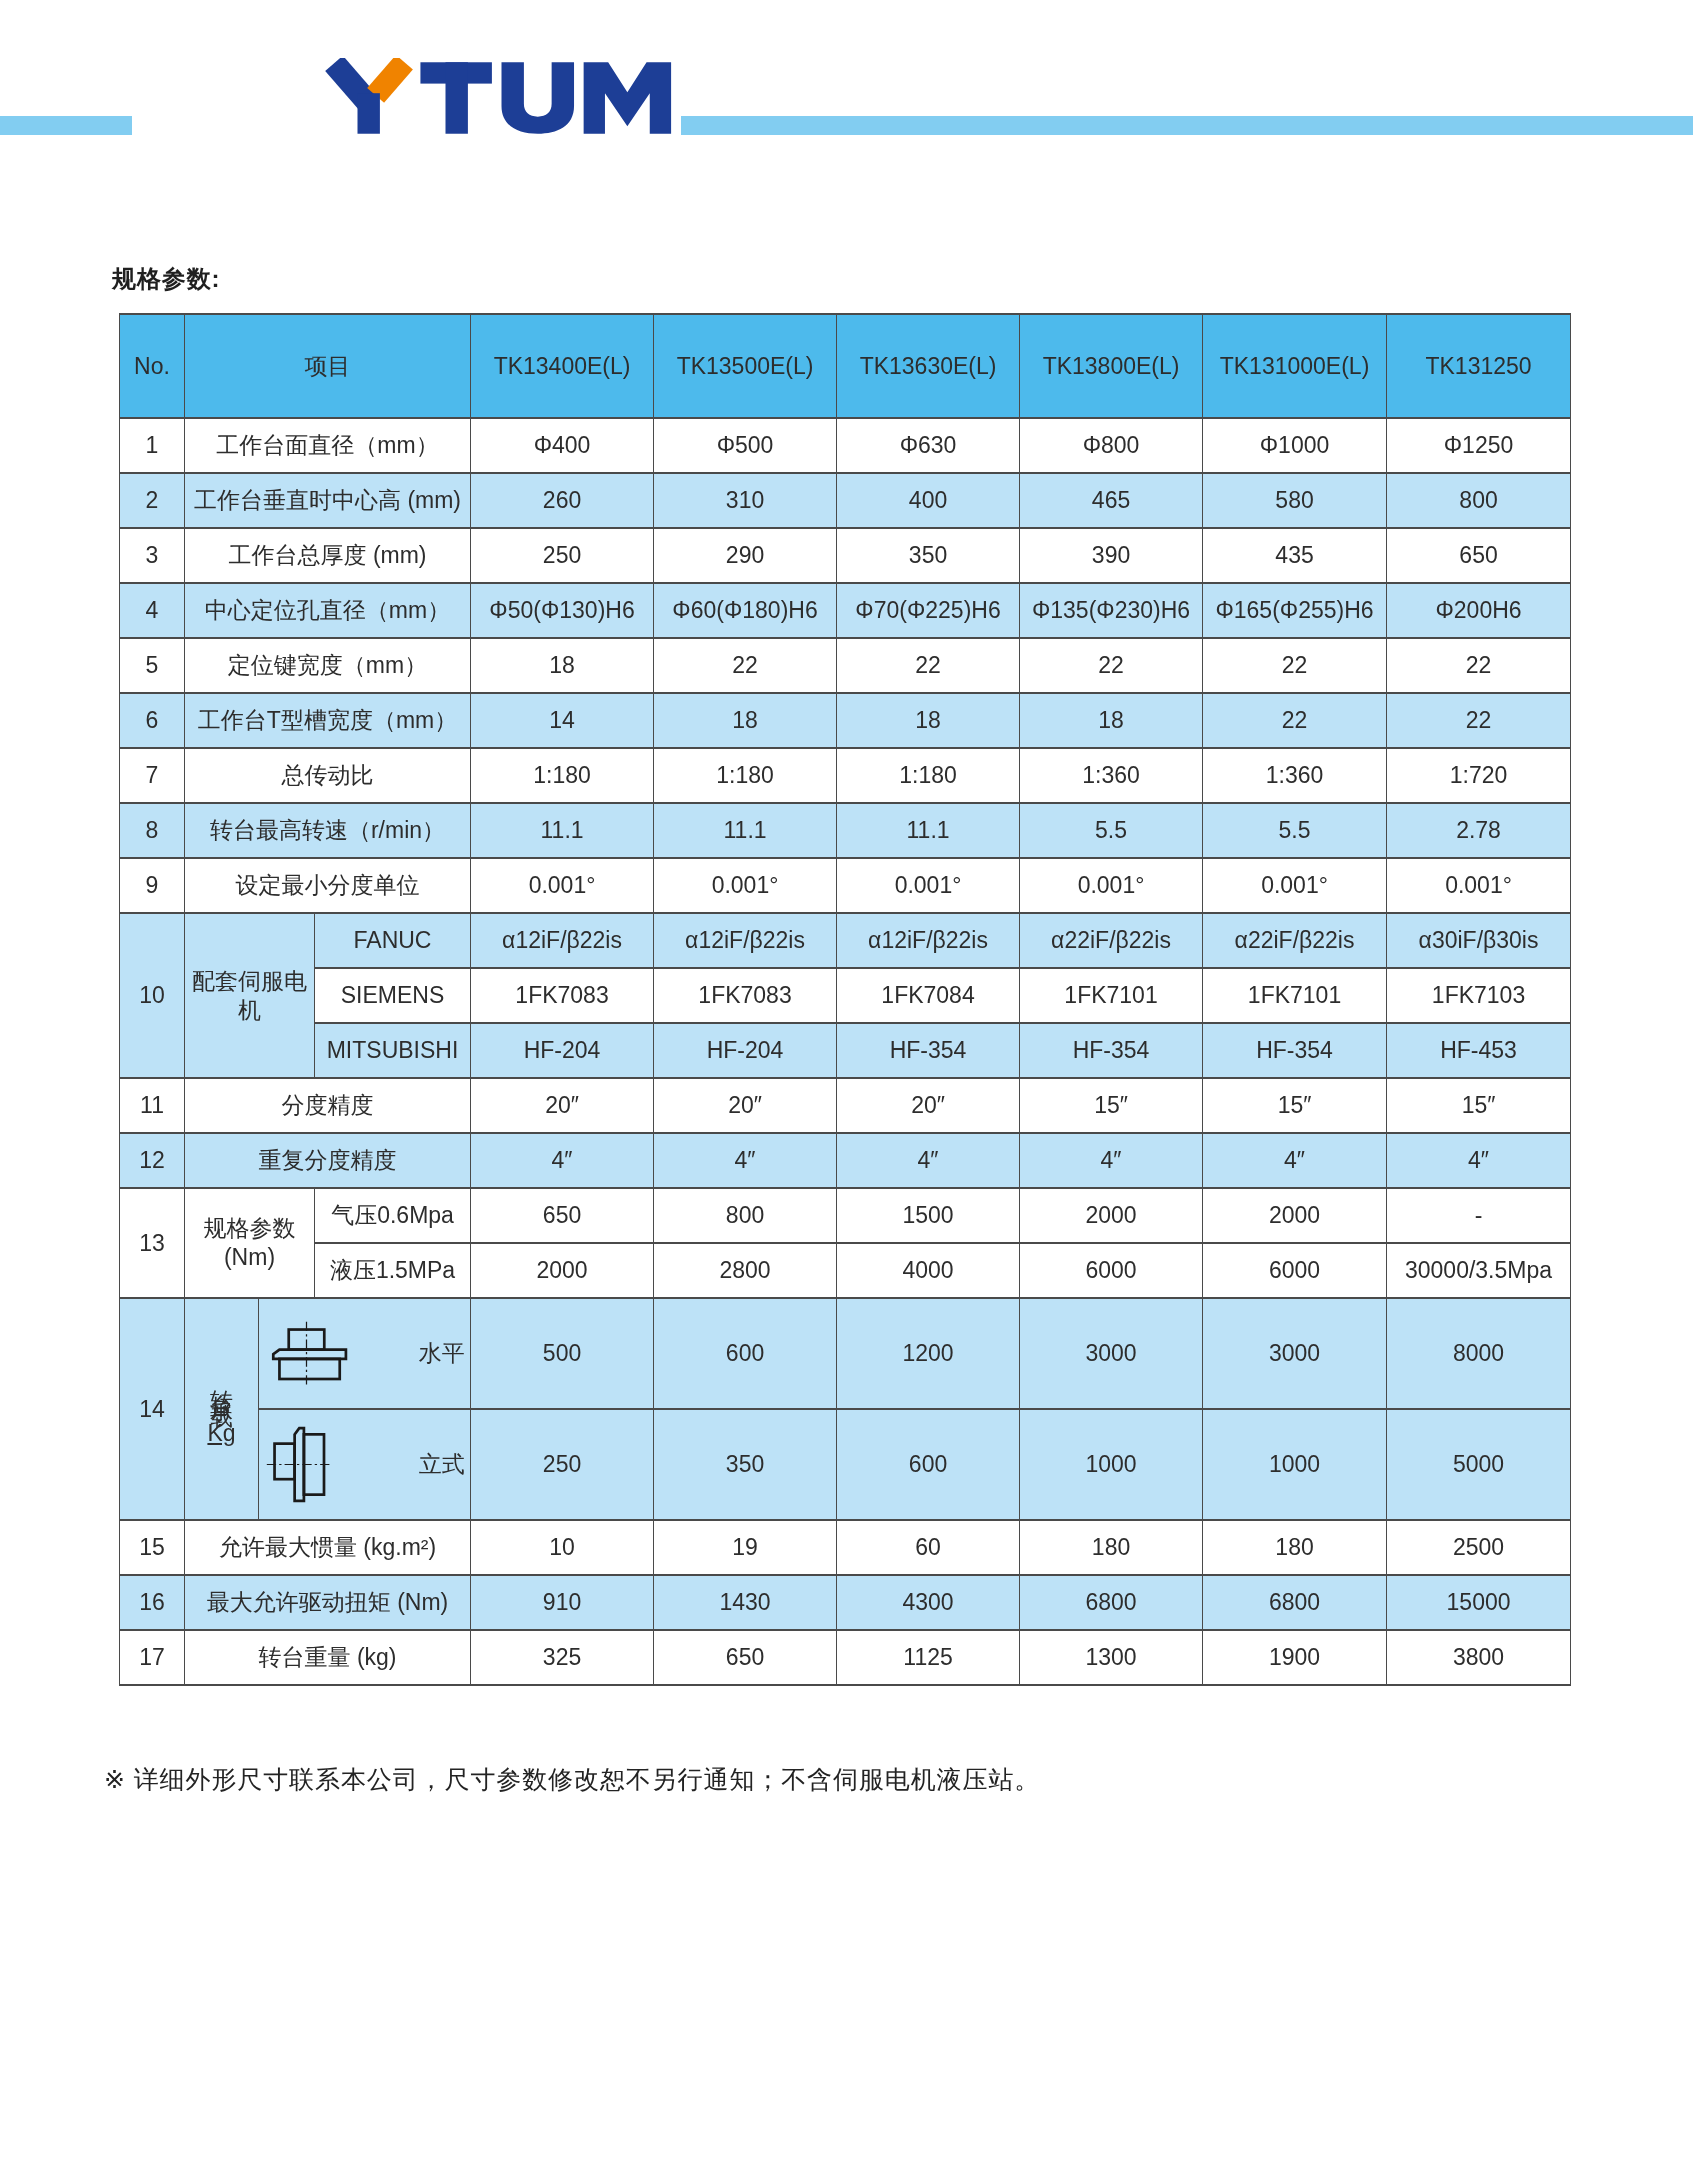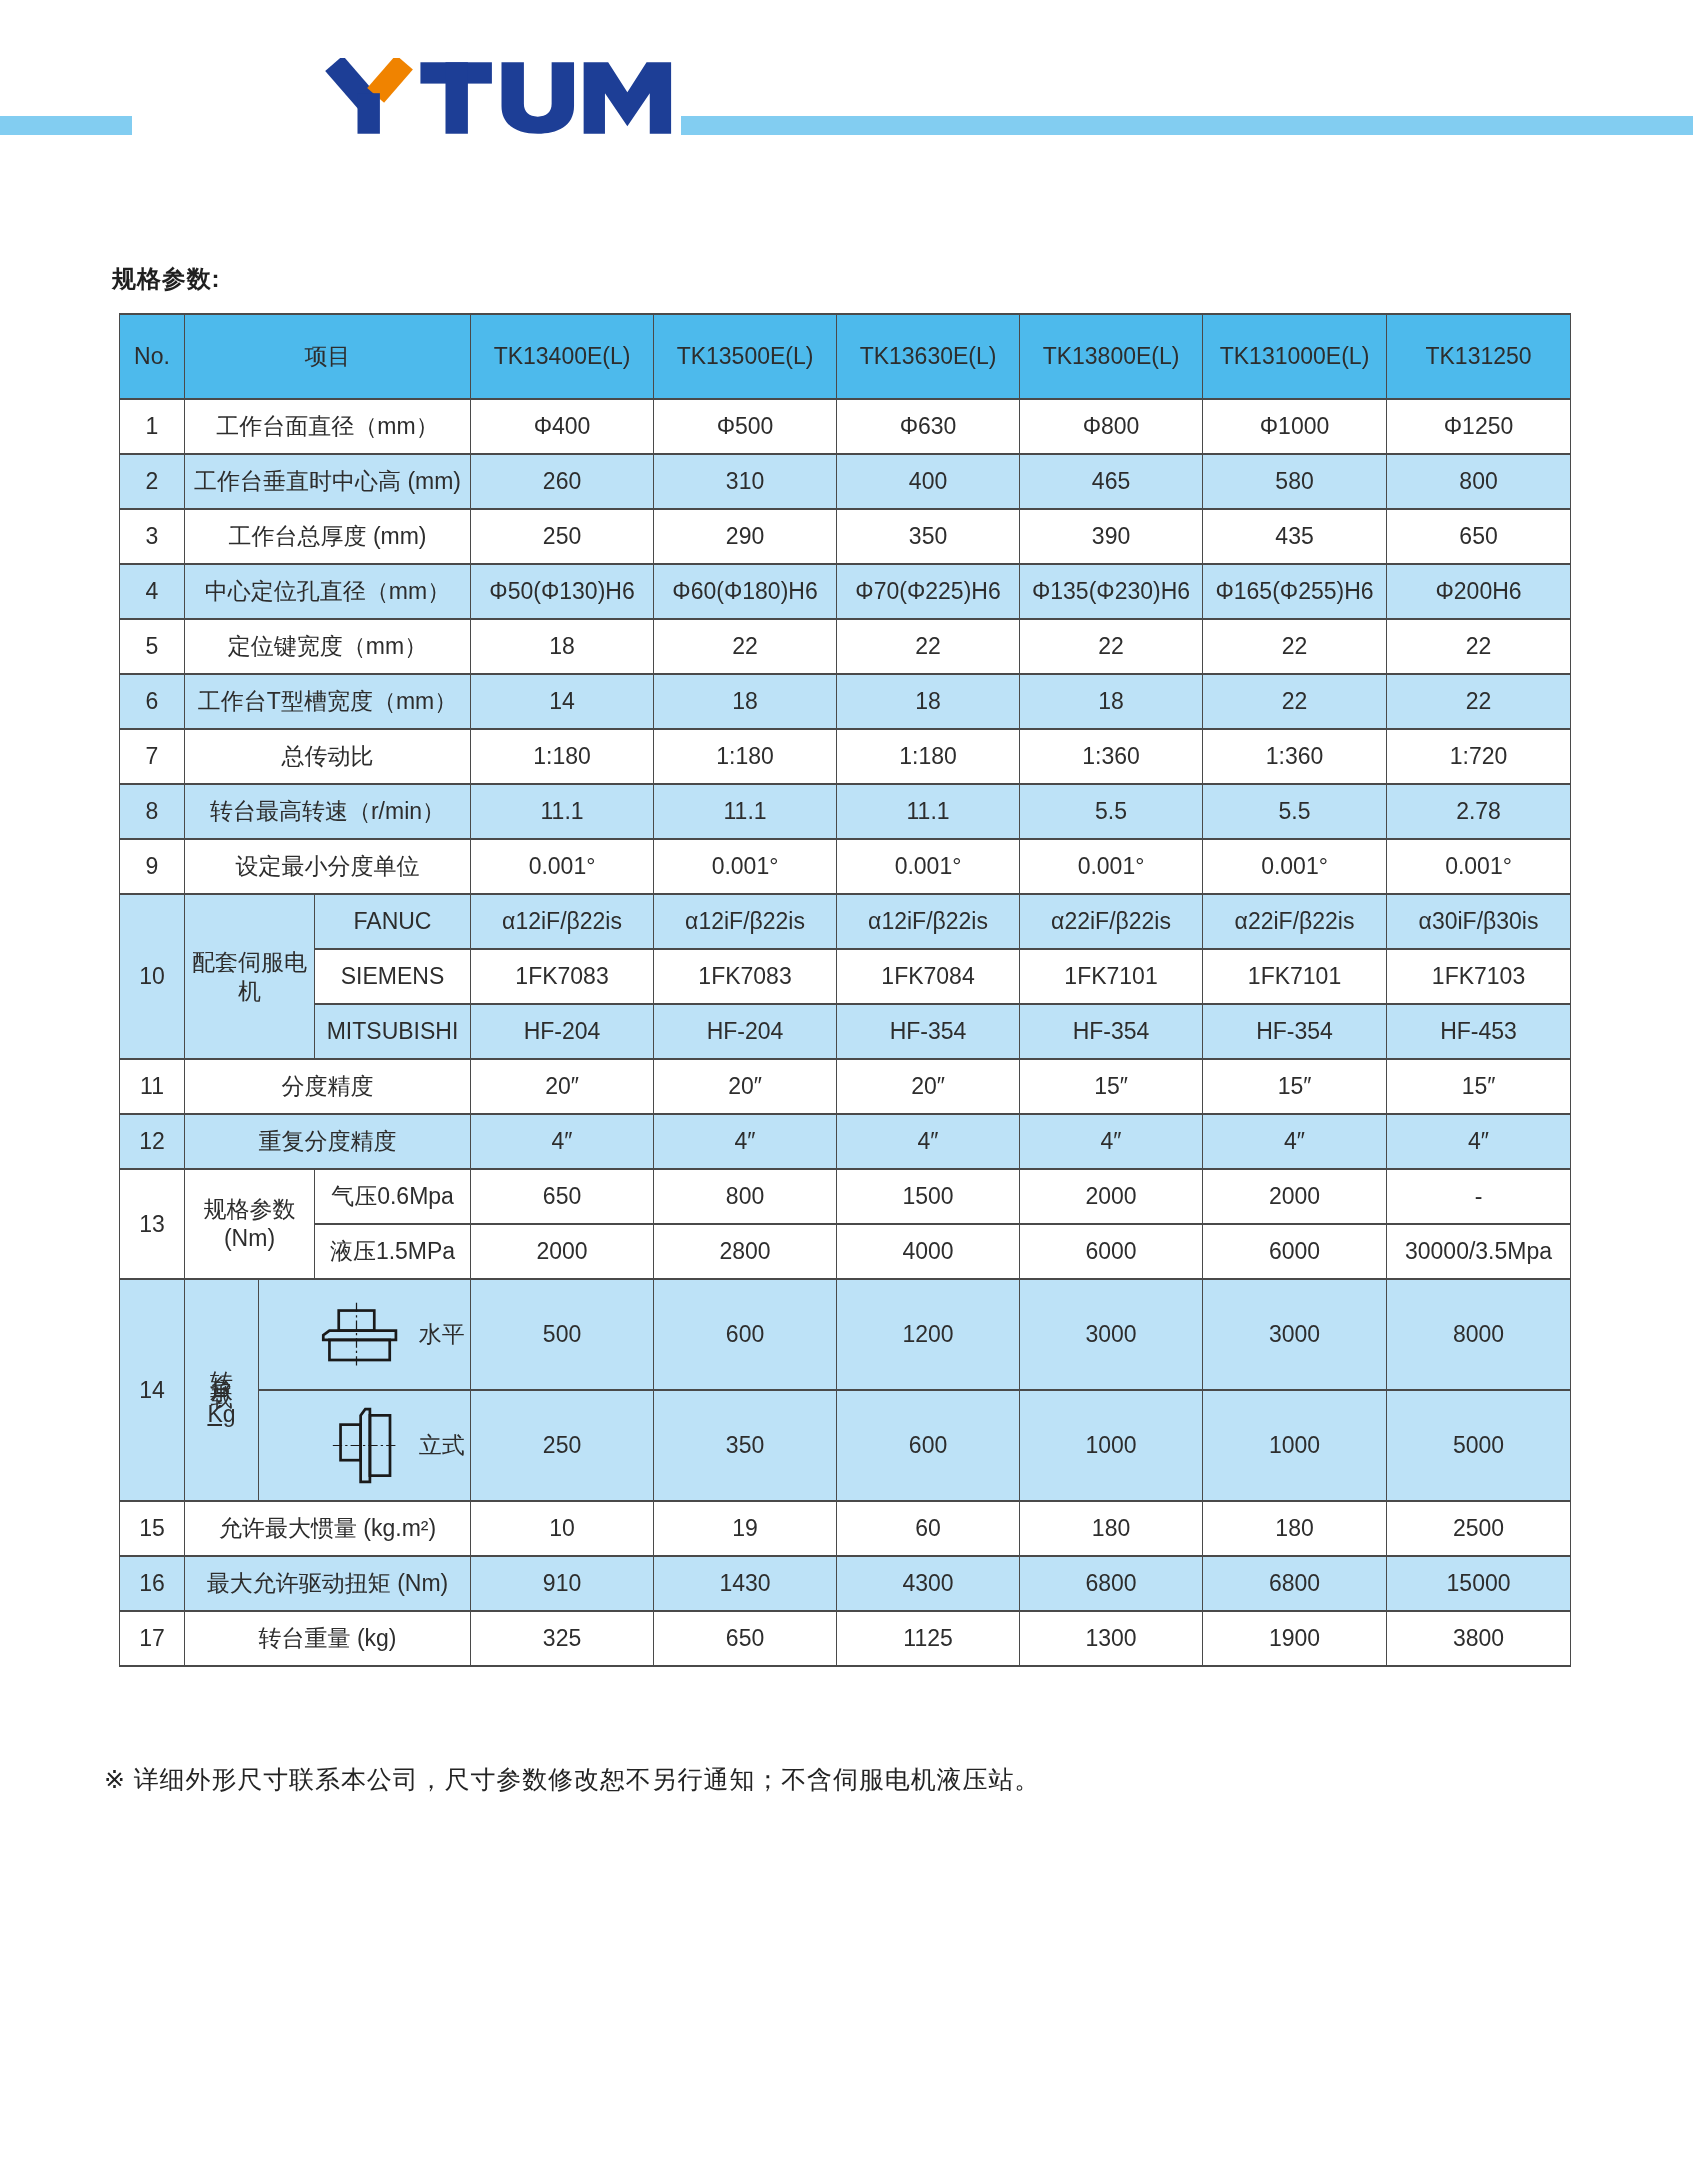--- a/index.html
+++ b/index.html
@@ -18,32 +18,32 @@
   .doc-title{position:absolute;left:112px;top:263px;font-size:24px;font-weight:bold;
              color:#1f1f1f;letter-spacing:0.9px;}
   .footnote{position:absolute;left:104px;top:1719px;font-size:25px;color:#232323;letter-spacing:0.9px;margin-top:44px;}
 
   
   table.spec{position:absolute;left:119px;top:313px;width:1449px;border-collapse:collapse;
              table-layout:fixed;}
   table.spec td{border:1.8px solid #4a4a4a;border-top-width:2.6px;border-bottom-width:2.6px;
                 text-align:center;vertical-align:middle;font-size:23px;padding:0 5.3px;
                 line-height:1.25;color:#2d2d2d;overflow:hidden;}
-  tr.hdr{height:85px;}
+  tr.hdr{height:104px;}
   tr.std{height:55px;}
   tr.tall{height:111px;}
   .bgh{background:#4DBAEC;}
   .bgb{background:#BDE2F7;}
   .bgw{background:#ffffff;}
   td.hcell{font-size:24px;color:#262626;}
   td.lbl{font-size:23px;}
   .vlabel{writing-mode:vertical-lr;text-orientation:upright;letter-spacing:5.3px;
           display:inline-block;line-height:1;}
   .vunit{display:block;margin-top:20px;text-decoration:underline;}
-  .orient{display:flex;align-items:center;justify-content:flex-end;gap:19.4px;}
+  .orient{display:flex;align-items:center;justify-content:space-between;gap:19.4px;}
   .orient svg{flex:0 0 auto;}
 </style>
 </head>
 <body>
 
 <div class="page">
 
   <div class="accent-bar left"></div>
   <div class="accent-bar right"></div>
 

